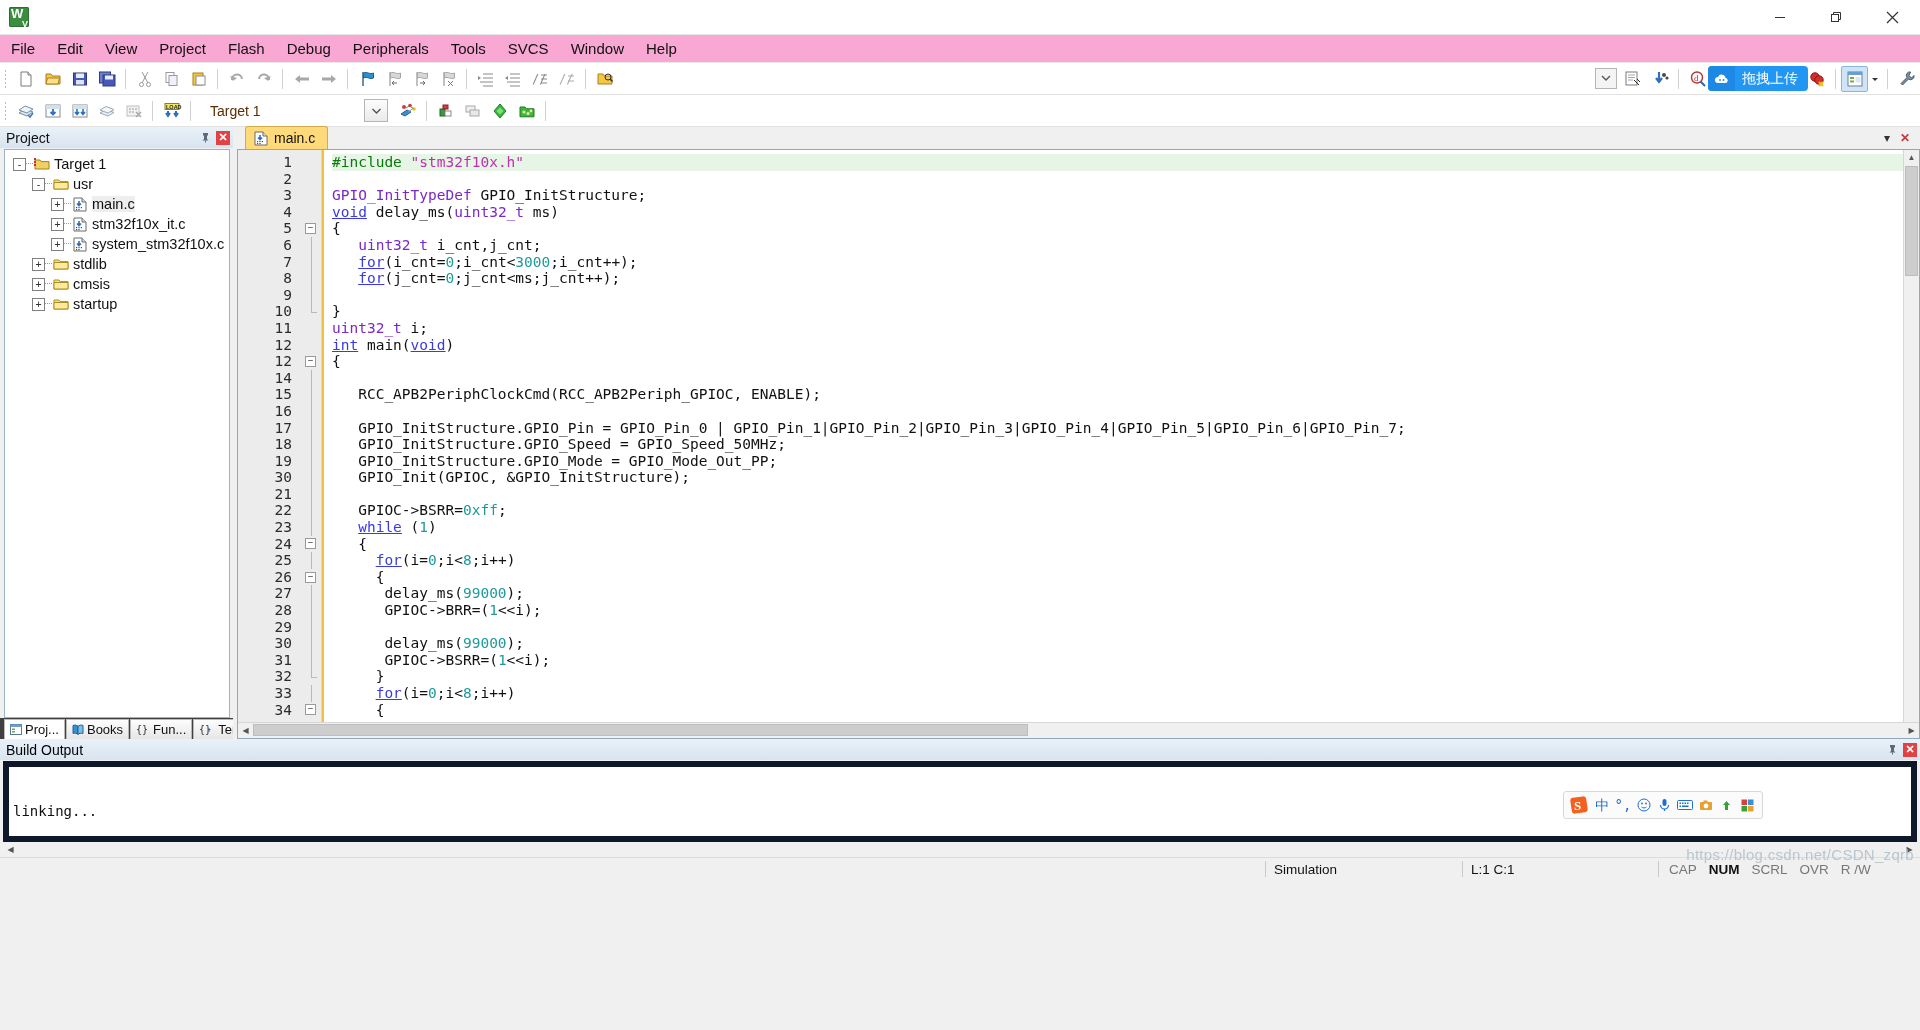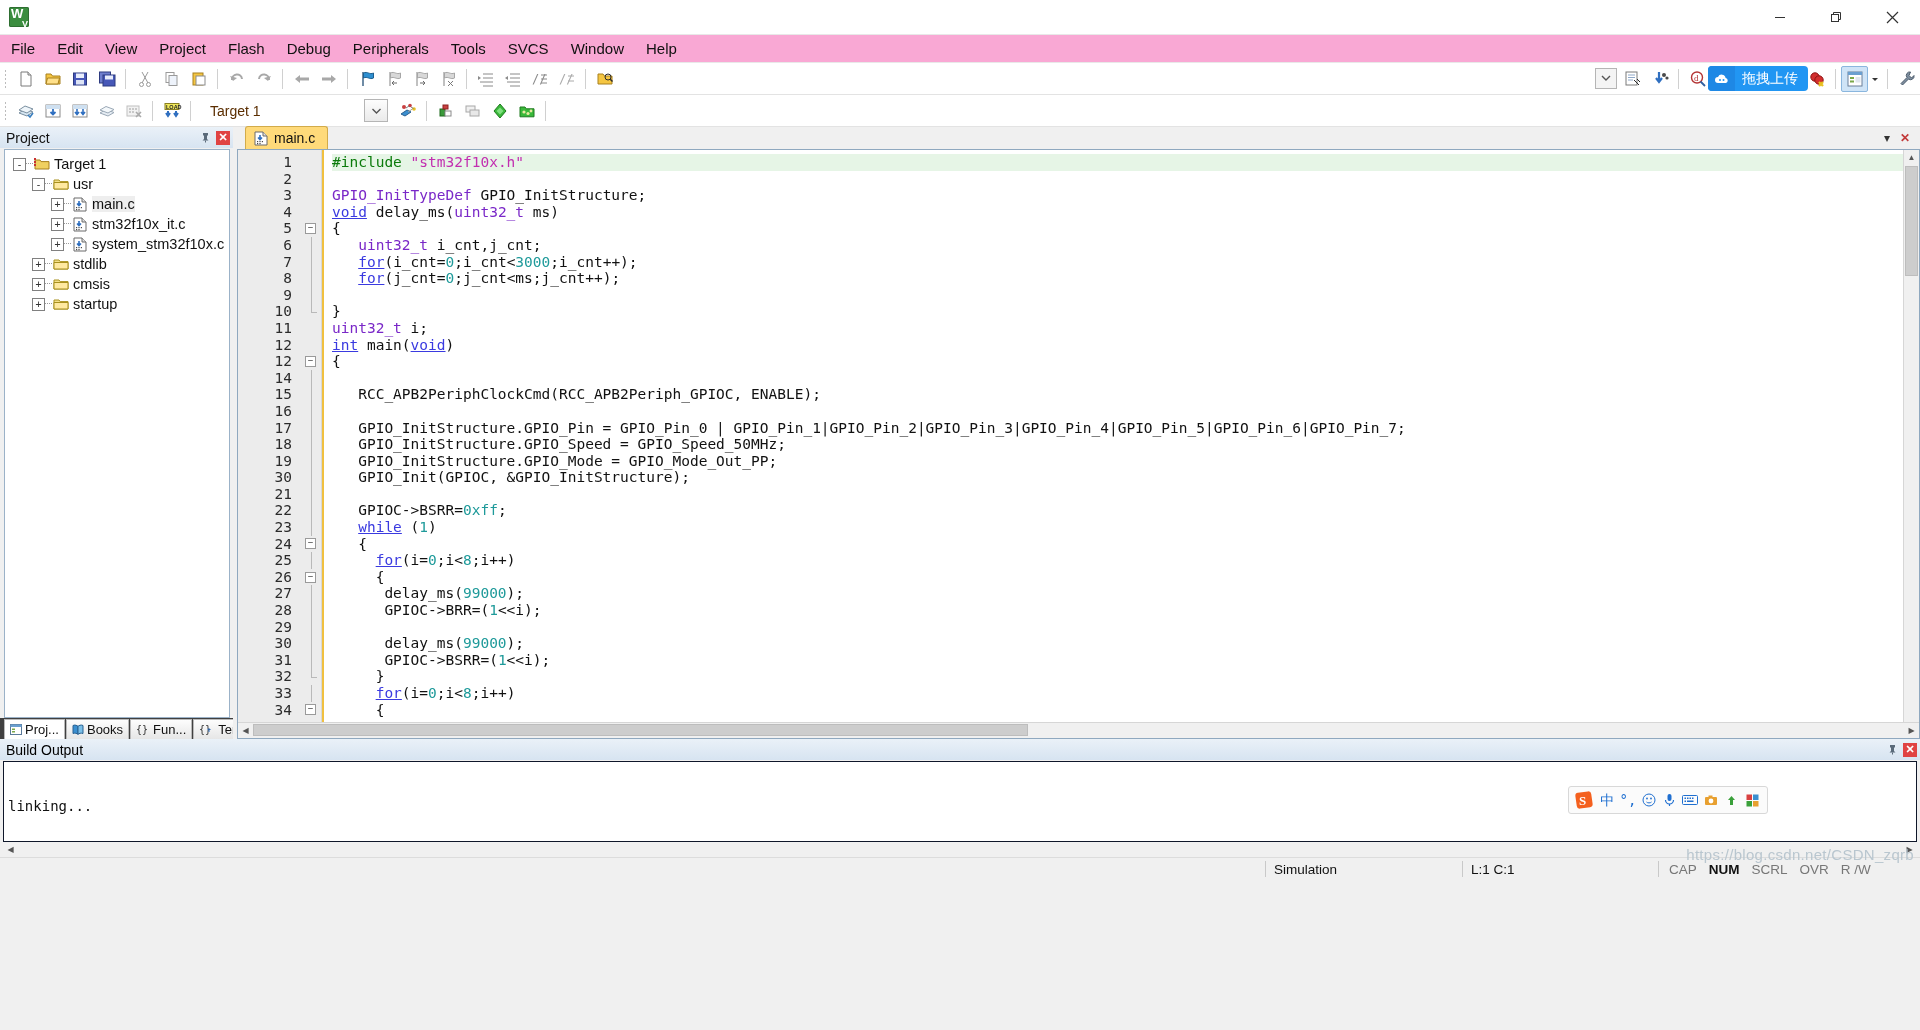--- a/index.html
+++ b/index.html
@@ -160,21 +160,21 @@
   .vs-arrow{width:15px;height:15px;display:flex;align-items:center;justify-content:center;font-size:8px;color:#555;}
   #vs-thumb{width:13px;height:110px;background:#cdcdcd;border:1px solid #bdbdbd;box-sizing:border-box;margin-top:1px;}
   
   #build-panel{height:118px;display:flex;flex-direction:column;background:#f0f0f0;}
   #build-header{
     height:21px;display:flex;align-items:center;
     background:linear-gradient(#eaf1f8,#d7e4f1);font-size:14px;padding-left:6px;
   }
   #build-header .bh-btns{margin-left:auto;display:flex;align-items:center;}
   #build-body{
-    flex:1;background:#fff;border:1px solid #0f172a;margin:1px 3px 0 3px;
+    flex:1;background:#fff;border:6px solid #0f172a;margin:1px 3px 0 3px;
     font-family:"DejaVu Sans Mono",monospace;font-size:14px;color:#111;
     padding:3px 0 0 4px;white-space:pre;position:relative;overflow:hidden;line-height:16.5px;
   }
   #ime-bar{
     position:absolute;right:148px;top:24px;height:28px;width:200px;
     display:flex;align-items:center;background:#fbfbfb;border:1px solid #d8d8d8;
     border-radius:3px;padding:0 4px;box-sizing:border-box;
   }
   .ime-item{width:21px;height:22px;display:flex;align-items:center;justify-content:center;font-size:14px;color:#1f6fd0;}
   #ime-logo{width:22px;height:22px;display:flex;align-items:center;justify-content:center;margin-right:2px;}

